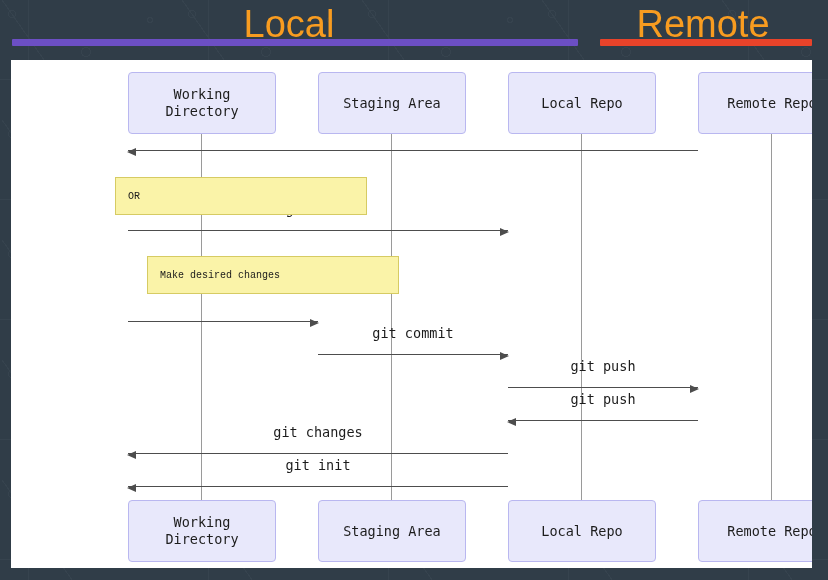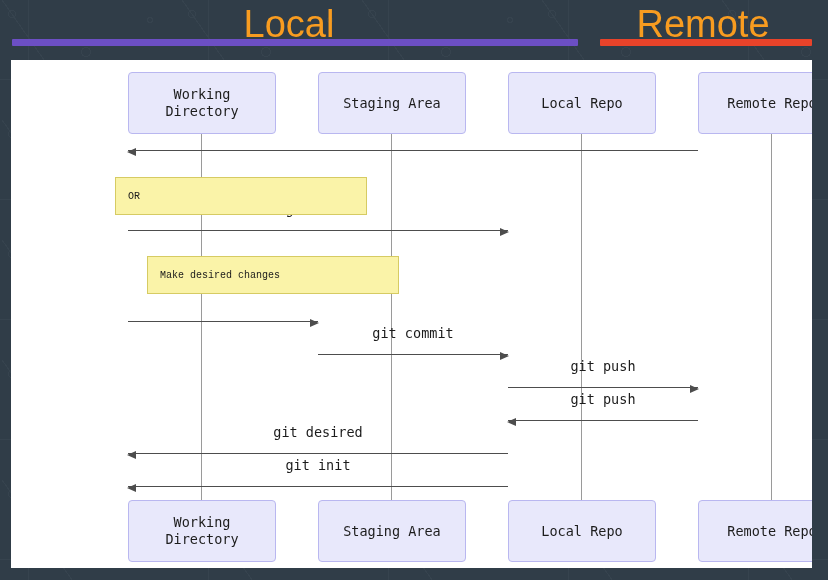--- a/index.html
+++ b/index.html
@@ -151,21 +151,21 @@
         <div class="label">git push</div>
         <div class="line" style="background: rgb(77, 77, 77);"></div>
         <div class="head" style="border-left-color: rgb(77, 77, 77);"></div>
       </div>
       <div class="msg to-left" style="left: 497px; top: 331px; width: 190px;">
         <div class="label">git push</div>
         <div class="line" style="background: rgb(77, 77, 77);"></div>
         <div class="head" style="border-right-color: rgb(77, 77, 77);"></div>
       </div>
       <div class="msg to-left" style="left: 117px; top: 364px; width: 380px;">
-        <div class="label">git desired</div>
+        <div class="label">git changes</div>
         <div class="line" style="background: rgb(77, 77, 77);"></div>
         <div class="head" style="border-right-color: rgb(77, 77, 77);"></div>
       </div>
       <div class="msg to-left" style="left: 117px; top: 397px; width: 380px;">
         <div class="label">git init</div>
         <div class="line" style="background: rgb(77, 77, 77);"></div>
         <div class="head" style="border-right-color: rgb(77, 77, 77);"></div>
       </div>
     </div>
   <div id="notes">

